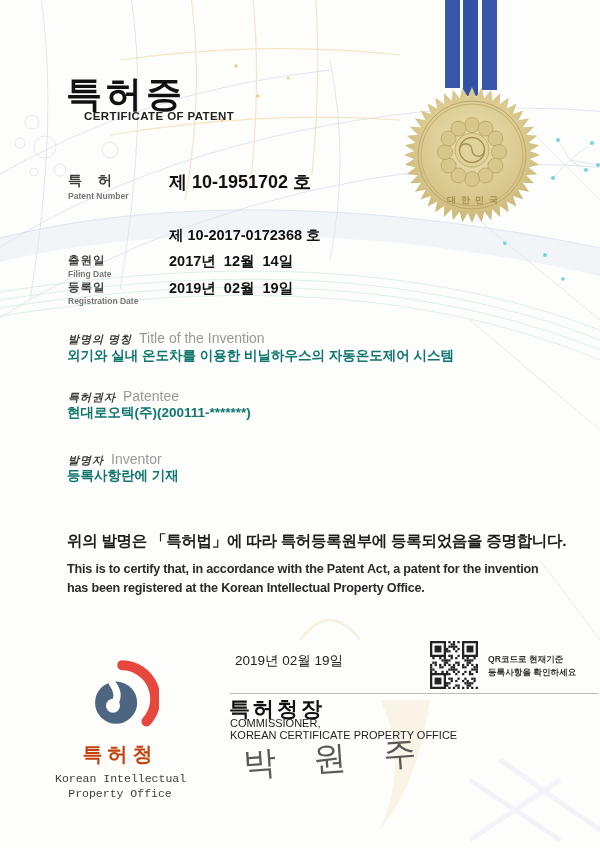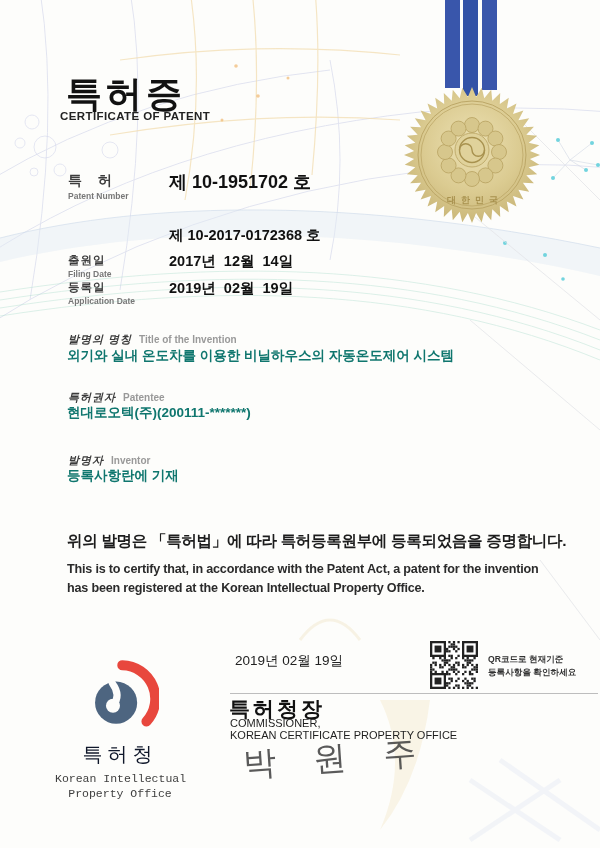--- a/index.html
+++ b/index.html
@@ -8,26 +8,26 @@
     background:#fdfdfb;overflow:hidden;
     font-family:"Liberation Sans","DejaVu Sans",sans-serif;color:#1a1a1a;
   }
   .abs{position:absolute;}
   svg{display:block;}
   .nowrap{white-space:nowrap;}
   .pre{white-space:pre;}
 
   
   .cert-title{left:66px;top:70px;font-size:36px;font-weight:bold;letter-spacing:4px;color:#111;}
-  .cert-title-en{left:60px;top:110px;font-size:11.5px;font-weight:bold;letter-spacing:.4px;color:#222;}
+  .cert-title-en{left:84px;top:110px;font-size:11.5px;font-weight:bold;letter-spacing:.4px;color:#222;}
 
   
   .lab-ko{font-size:11.5px;font-weight:bold;color:#3c3c3c;letter-spacing:1px;}
   .lab-en{font-size:8.5px;font-weight:bold;color:#777;margin-top:1px;}
-  .lab-en-inline{font-size:10px;font-weight:bold;color:#999;margin-left:7px;}
+  .lab-en-inline{font-size:14px;font-weight:normal;color:#999;margin-left:7px;}
   .val{font-weight:bold;color:#111;}
   .patent-no-label{left:68px;top:172px;}
   .patent-no-label .lab-ko{font-size:14px;letter-spacing:6px;}
   .patent-no-val{left:169px;top:170px;font-size:18px;}
   .row-label{left:68px;}
   .row-val{left:169px;font-size:14.5px;}
 
   
   .sec-label{font-size:11px;font-weight:bold;color:#3c3c3c;letter-spacing:1px;font-style:italic;}
   .sec-val{font-weight:bold;color:#0f766e;font-size:13.5px;}
@@ -40,21 +40,21 @@
   .issue-date{left:235px;top:652px;font-size:13.5px;color:#222;}
   .qr-wrap{left:430px;top:641px;}
   .qr-caption{left:488px;top:653px;font-size:8.6px;font-weight:bold;color:#333;line-height:13px;}
   .rule{left:230px;top:693px;width:368px;height:1px;background:#bdbdbd;}
   .commissioner-ko{left:229px;top:695px;font-size:21px;font-weight:bold;letter-spacing:3px;color:#111;}
   .commissioner-en{left:230px;top:717px;font-size:11px;font-weight:normal;color:#1e1e1e;line-height:12px;}
   .signature{left:243px;top:736px;font-size:33px;color:#3e3e3e;letter-spacing:14px;transform:rotate(-4deg);opacity:.85;}
 
   
   .logo-block{left:55px;top:658px;width:130px;text-align:center;}
-  .logo-name-ko{font-size:20px;font-weight:normal;letter-spacing:5px;color:#0f172a;margin-top:3px;}
+  .logo-name-ko{font-size:20px;font-weight:bold;letter-spacing:5px;color:#c2410c;margin-top:3px;}
   .logo-name-en{font-size:11.5px;color:#3f3f3f;line-height:14.5px;margin-top:4px;font-family:Liberation Mono, monospace;}
 
   
   .ribbon{left:445px;top:0;width:52px;height:96px;}
   .stripe{position:absolute;top:0;width:15px;background:#3956ab;}
   .stripe.s1{left:0;height:88px;}
   .stripe.s2{left:18px;height:96px;background:#3252a6;}
   .stripe.s3{left:37px;height:90px;}
 
   .seal-box{left:403px;top:86px;}
@@ -184,21 +184,21 @@
   <div class="abs row-val val pre nowrap" style="top:226px">제 10-2017-0172368 호</div>
 
   <div class="abs row-label" style="top:253px">
     <div class="lab-ko">출원일</div>
     <div class="lab-en">Filing Date</div>
   </div>
   <div class="abs row-val val pre nowrap" style="top:252px">2017년  12월  14일</div>
 
   <div class="abs row-label" style="top:280px">
     <div class="lab-ko">등록일</div>
-    <div class="lab-en">Application Date</div>
+    <div class="lab-en">Registration Date</div>
   </div>
   <div class="abs row-val val pre nowrap" style="top:279px">2019년  02월  19일</div>
 
   <div class="abs nowrap" style="left:68px;top:329px">
     <span class="sec-label">발명의 명칭</span><span class="lab-en-inline">Title of the Invention</span>
   </div>
   <div class="abs sec-val nowrap" style="left:67px;top:347px">외기와 실내 온도차를 이용한 비닐하우스의 자동온도제어 시스템</div>
 
   <div class="abs nowrap" style="left:68px;top:387px">
     <span class="sec-label">특허권자</span><span class="lab-en-inline">Patentee</span>

